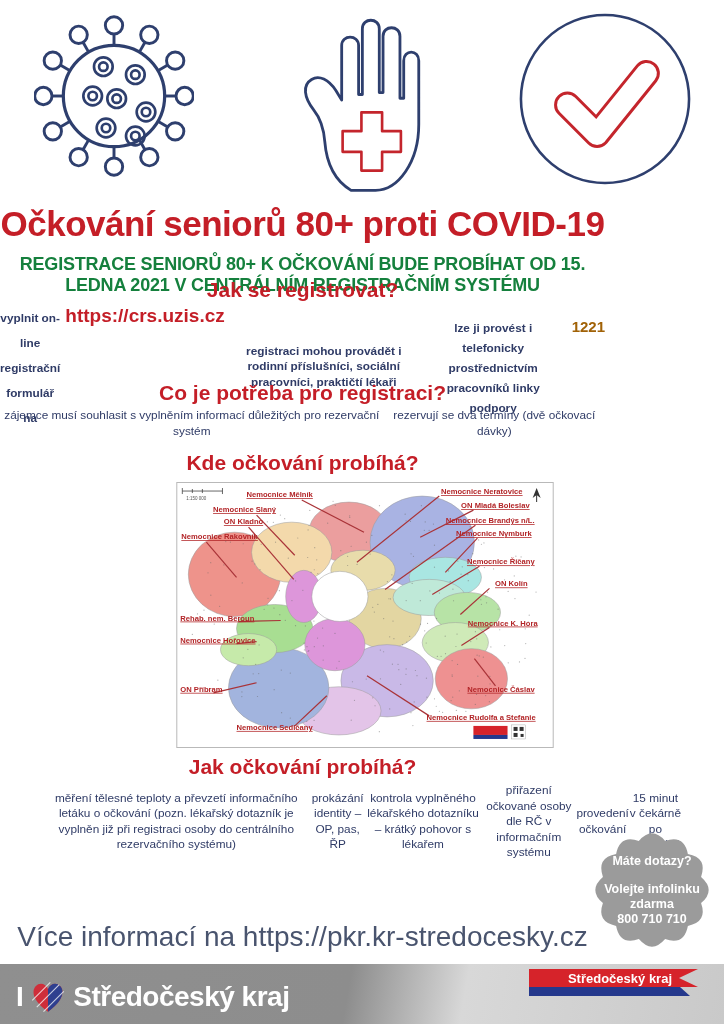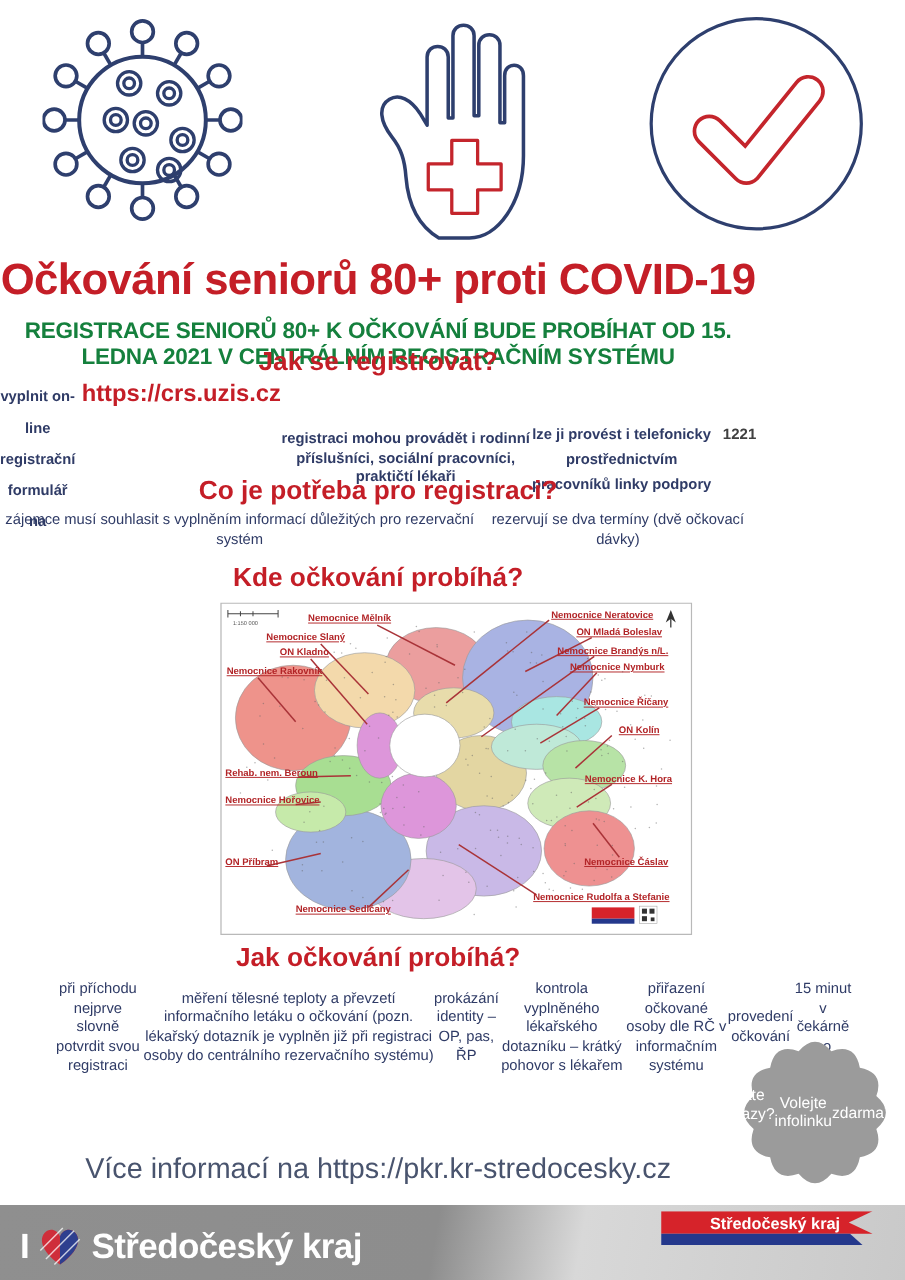--- a/index.html
+++ b/index.html
@@ -9,29 +9,29 @@
   .title{top:204px;font-size:35px;font-weight:bold;color:#c41e27;letter-spacing:-0.5px}
   .subtitle{top:254px;font-size:18px;font-weight:bold;color:#15803d;letter-spacing:-0.2px}
   .h2{font-size:21px;font-weight:bold;color:#c41e27}
   .h-register{top:278px}.h-req{top:381px}.h-where{top:451px}.h-how{top:755px}
   .blk{display:flex;flex-direction:row;align-items:center}
   .register-lines{top:303px}.req-lines{top:408px}.how-lines{top:783px}
   .tline{font-size:11.8px;font-weight:normal;color:#2f3b66;line-height:15.5px;max-width:700px}
   .bline{font-size:11.8px;font-weight:bold;color:#2f3b66;line-height:15.5px}
   .bline.lg{line-height:25px;display:flex;align-items:baseline;gap:5px;justify-content:center}
   .hl-url{color:#c41e27;font-size:19px}
-  .hl-num{color:#404040;font-size:12px;margin-left:3px}
-  .more{top:921px;font-size:23px;color:#49546e}
+  .hl-num{color:#a16207;font-size:15px;margin-left:3px}
+  .more{top:921px;font-size:28px;color:#49546e}
   .map-wrap{position:absolute;left:176px;top:482px;width:346px;height:266px}
   .maplbl{font:bold 7.6px "Liberation Sans",sans-serif;fill:#b22427;text-decoration:underline}
   .leader{stroke:#a93338;stroke-width:1.2}
   .scaletxt{font:4.5px "Liberation Sans",sans-serif;fill:#555}
   .badge{position:absolute;left:586px;top:824px;width:132px;height:132px}
-  .badge-text{position:absolute;inset:0;display:flex;flex-direction:row;justify-content:center;
-              align-items:center;color:#fff;font-weight:normal;font-size:12.5px;line-height:15px;text-align:center}
+  .badge-text{position:absolute;inset:0;display:flex;flex-direction:column;justify-content:center;
+              align-items:center;color:#fff;font-weight:bold;font-size:12.5px;line-height:15px;text-align:center}
   .badge-q{margin-bottom:13px}
   .footer{position:absolute;left:0;top:964px;width:724px;height:60px;
           background:linear-gradient(100deg,#8f8f8f 0%,#8d8d8d 48%,#d8d8d8 64%,#c9c9c9 100%)}
   .love{position:absolute;left:16px;top:16px;display:flex;align-items:center;gap:7px;
         color:#fff;font-size:28px;font-weight:bold;letter-spacing:-0.5px}
   .flag{position:absolute;right:24px;top:5px;width:172px;height:30px}
   .flag-label{position:absolute;right:24px;top:5px;width:160px;height:19px;display:flex;align-items:center;
               justify-content:center;color:#fff;font-weight:bold;font-size:13px}
   .icons-row svg{position:absolute}
 </style>
@@ -433,21 +433,20 @@
           <line x1="118" y1="243" x2="150" y2="213" class="leader"></line>
           <text x="60" y="247" text-anchor="start" class="maplbl">Nemocnice Sedlčany</text>
           <line x1="252" y1="233" x2="190" y2="193" class="leader"></line>
           <text x="358" y="237" text-anchor="end" class="maplbl">Nemocnice Rudolfa a Stefanie</text>
         </g>
     </svg>
   </div>
 
   <div class="abs h2 h-how">Jak očkování probíhá?</div>
   <div class="abs blk how-lines" style="left:42px;width:640px">
-      <div class="tline">při příchodu nejprve slovně potvrdit svou registraci</div>
       <div class="tline">měření tělesné teploty a převzetí informačního letáku o očkování (pozn. lékařský dotazník je vyplněn již při registraci osoby do centrálního rezervačního systému)</div>
       <div class="tline">prokázání identity – OP, pas, ŘP</div>
       <div class="tline">kontrola vyplněného lékařského dotazníku – krátký pohovor s lékařem</div>
       <div class="tline">přiřazení očkované osoby dle RČ v informačním systému</div>
       <div class="tline">provedení očkování</div>
       <div class="tline">15 minut v čekárně po očkování</div>
     </div>
 
   <div class="abs more">Více informací na https://pkr.kr-stredocesky.cz</div>
 

